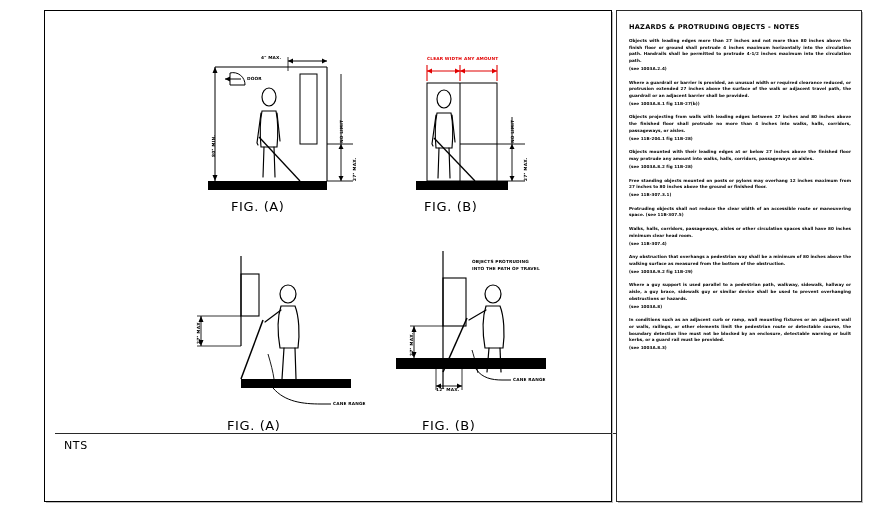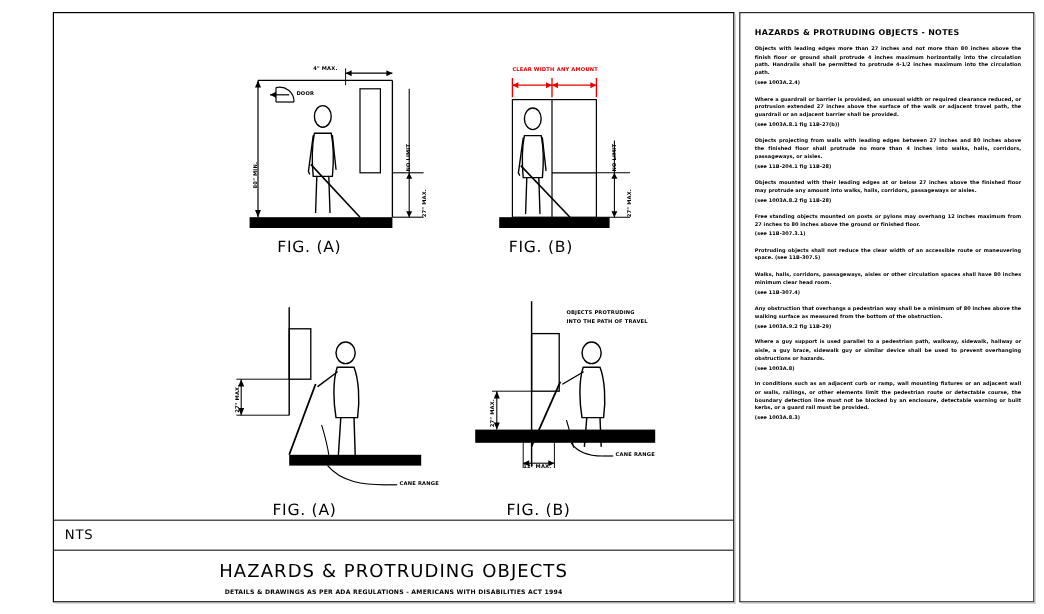--- a/index.html
+++ b/index.html
@@ -17,21 +17,21 @@
   .notes-title{font-size:6.6px;font-weight:bold;letter-spacing:.25px;margin:2px 0 7px 2px;
                font-family:"DejaVu Sans",sans-serif;}
   .note-p{font-size:4.15px;line-height:1.62;font-weight:bold;text-align:justify;margin:0 2px 7px 2px;
           font-family:"DejaVu Sans",sans-serif;letter-spacing:.05px;}
   .note-ref{display:block;margin-top:1px;}
 
   
   .dwg{position:absolute;left:0;top:0;width:566px;height:422px;}
 
   
-  .tb-nts{position:absolute;left:0;top:422px;width:566px;height:25px;border-top:1px solid #2a2a2a;box-sizing:border-box;}
+  .tb-nts{position:absolute;left:10px;top:422px;width:566px;height:25px;border-top:1px solid #2a2a2a;box-sizing:border-box;}
   .tb-nts span{position:absolute;left:9px;top:5px;font-size:11px;letter-spacing:.6px;font-family:"DejaVu Sans",sans-serif;}
   .tb-main{position:absolute;left:0;top:447px;width:566px;height:43px;border-top:1px solid #2a2a2a;box-sizing:border-box;text-align:center;}
   .tb-title{margin-top:8px;font-size:15px;letter-spacing:.9px;font-family:"DejaVu Sans",sans-serif;}
   .tb-sub{margin-top:6px;font-size:5.1px;font-weight:bold;letter-spacing:.2px;font-family:"DejaVu Sans",sans-serif;}
 
   
   .fig{position:absolute;}
   .fig-cap{position:absolute;font-size:13px;letter-spacing:.6px;font-family:"DejaVu Sans",sans-serif;white-space:nowrap;}
 
   .lbl{position:absolute;font-size:4.3px;font-weight:bold;white-space:nowrap;
@@ -231,24 +231,20 @@
 
         <div class="fig-cap" style="left:42px;top:172px;">FIG. (B)</div>
       </div>
 
     </div>
 
     <div class="tb-nts">
       <span>NTS</span>
     </div>
 
-    <div class="tb-main">
-      <div class="tb-title">HAZARDS &amp; PROTRUDING OBJECTS</div>
-      <div class="tb-sub">DETAILS &amp; DRAWINGS AS PER ADA REGULATIONS - AMERICANS WITH DISABILITIES ACT 1994</div>
-    </div>
 
   </div>
 
   <div class="notes-frame">
     <div class="notes-title">HAZARDS &amp; PROTRUDING OBJECTS - NOTES</div>
     <div id="notes-body">
         <div class="note-p"><span>Objects with leading edges more than 27 inches and not more than 80 inches above the finish floor or ground shall protrude 4 inches maximum horizontally into the circulation path. Handrails shall be permitted to protrude 4-1/2 inches maximum into the circulation path.</span><span class="note-ref">(see 1003A.2.4)</span></div>
         <div class="note-p"><span>Where a guardrail or barrier is provided, an unusual width or required clearance reduced, or protrusion extended 27 inches above the surface of the walk or adjacent travel path, the guardrail or an adjacent barrier shall be provided.</span><span class="note-ref">(see 1003A.8.1 fig 11B-27(b))</span></div>
         <div class="note-p"><span>Objects projecting from walls with leading edges between 27 inches and 80 inches above the finished floor shall protrude no more than 4 inches into walks, halls, corridors, passageways, or aisles.</span><span class="note-ref">(see 11B-204.1 fig 11B-28)</span></div>
         <div class="note-p"><span>Objects mounted with their leading edges at or below 27 inches above the finished floor may protrude any amount into walks, halls, corridors, passageways or aisles.</span><span class="note-ref">(see 1003A.8.2 fig 11B-28)</span></div>

